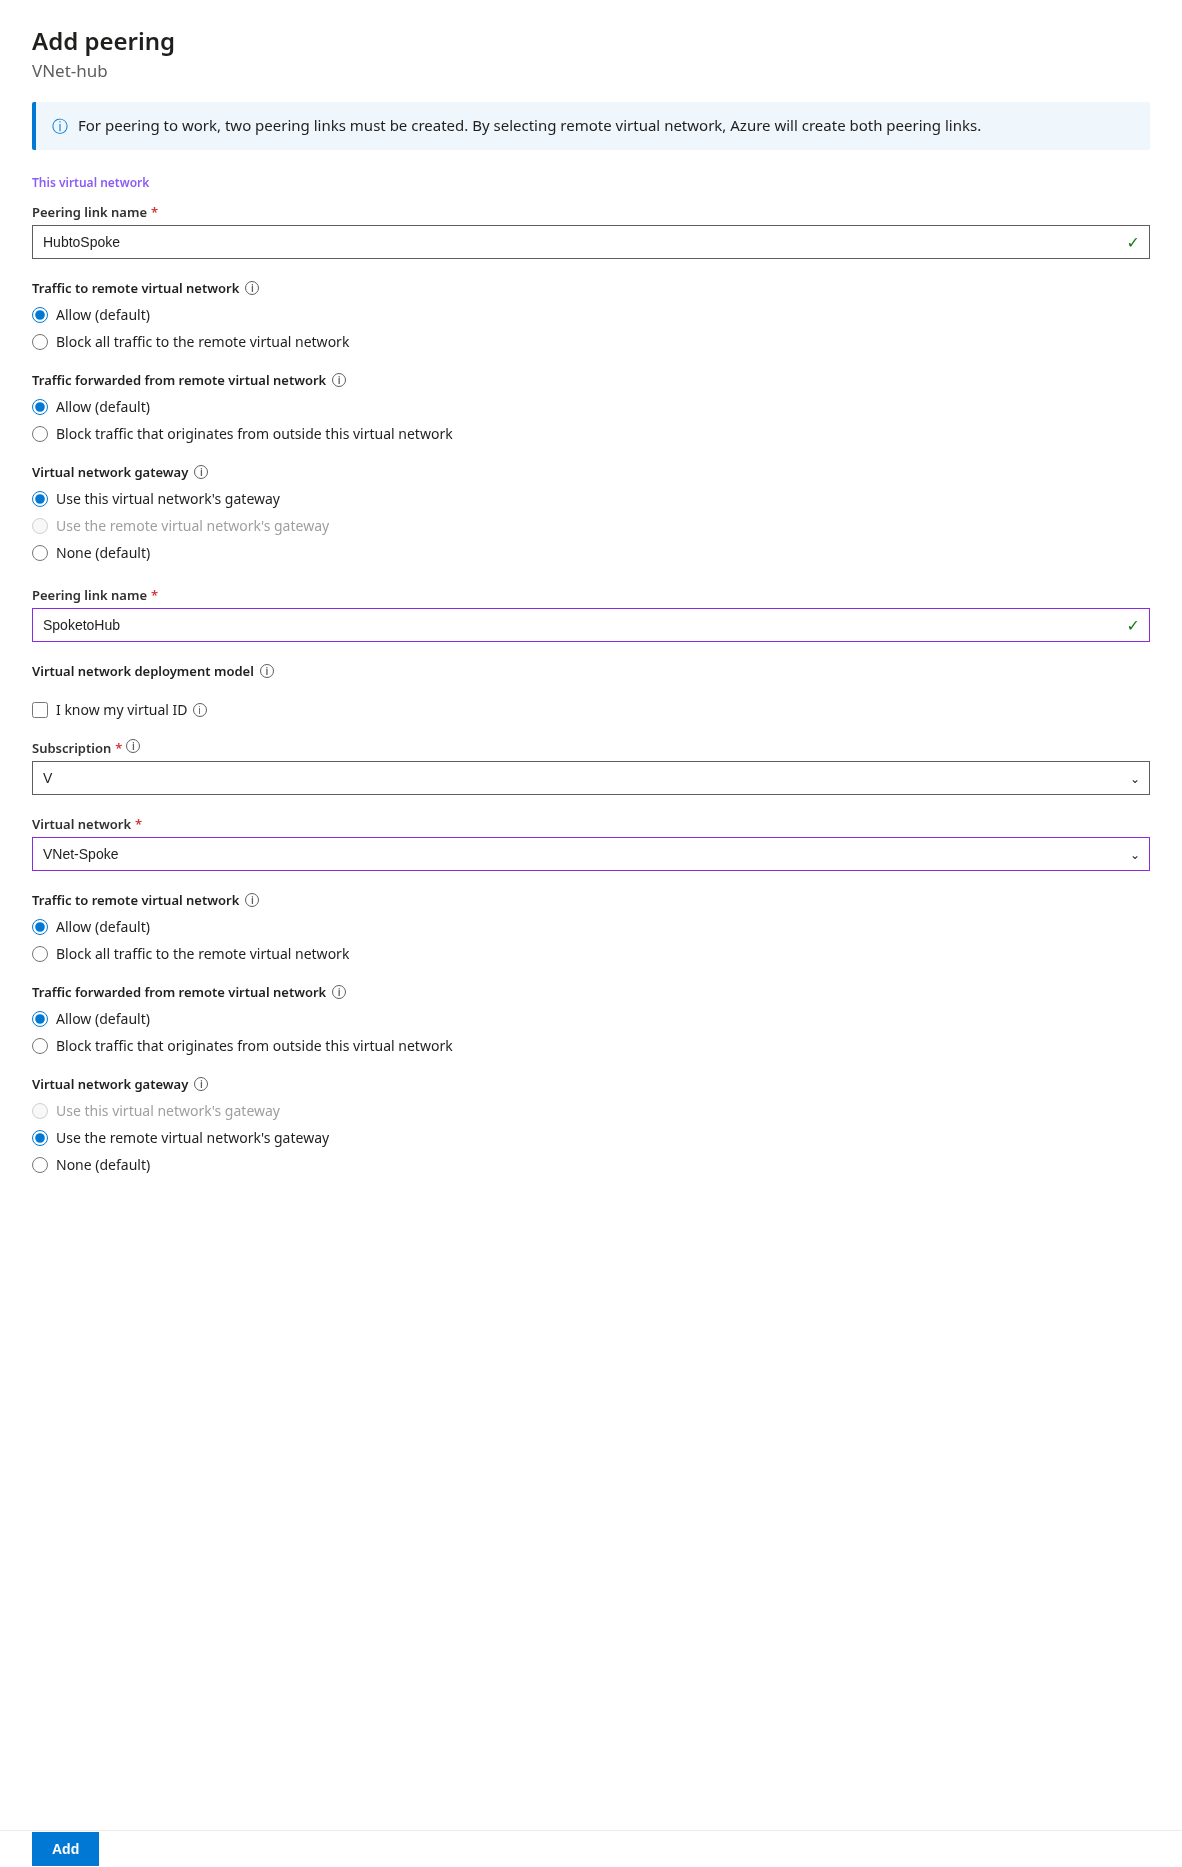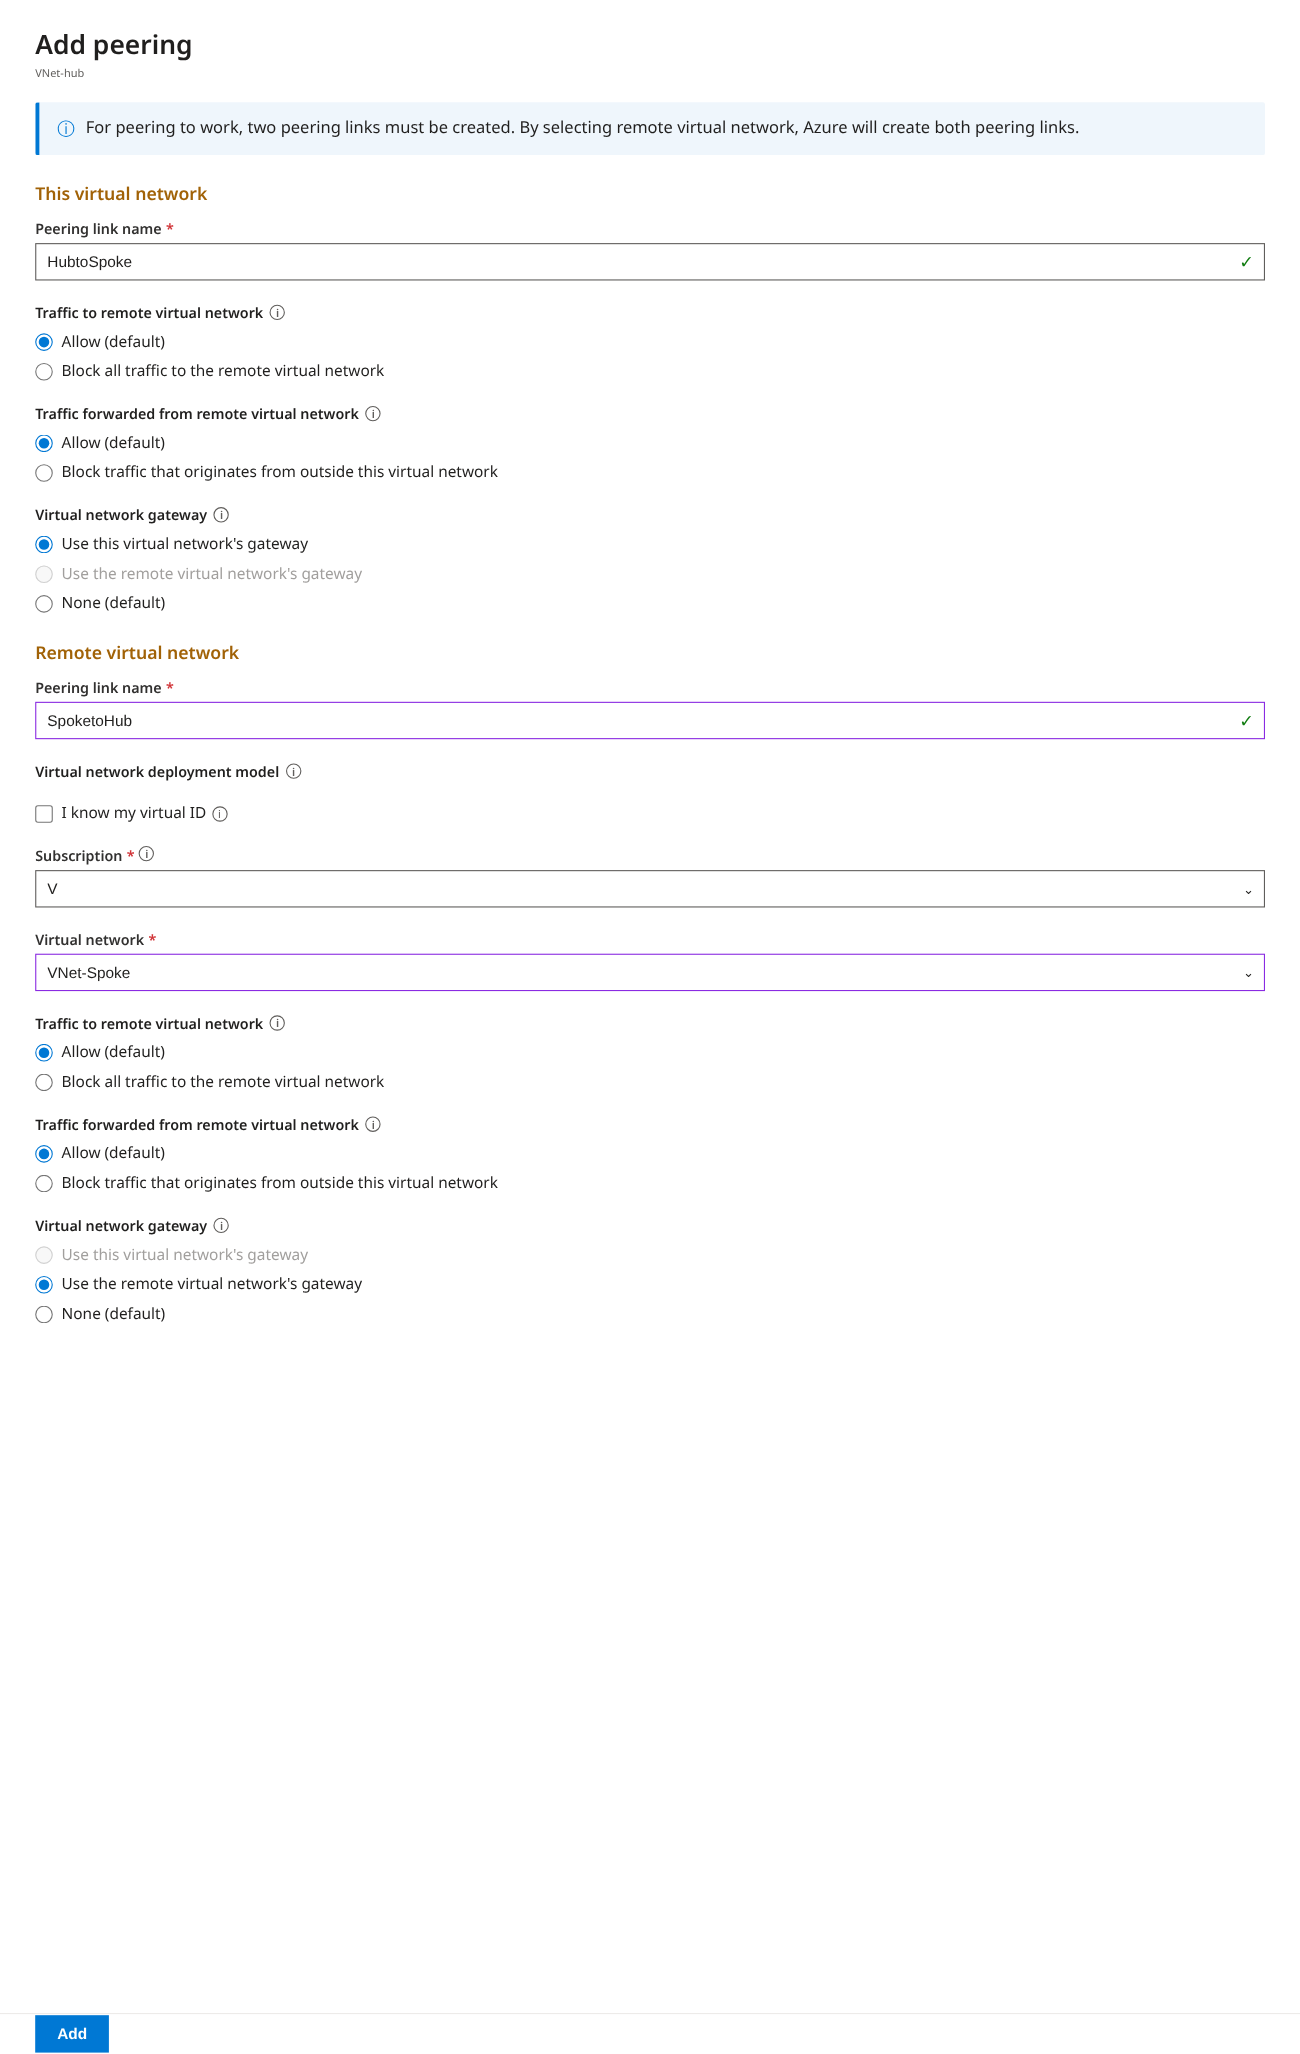--- a/index.html
+++ b/index.html
@@ -14,21 +14,21 @@
       max-width: 1182px;
       padding: 24px 32px 80px 32px;
     }
     h1 {
       font-size: 24px;
       font-weight: 600;
       color: #201f1e;
       margin-bottom: 2px;
     }
     .subtitle {
-      font-size: 10px;
+      font-size: 17px;
       color: #605e5c;
       margin-bottom: 20px;
     }
     .info-banner {
       background: #eff6fc;
       border-left: 4px solid #0078d4;
       padding: 12px 16px;
       margin-bottom: 24px;
       display: flex;
       align-items: flex-start;
@@ -40,23 +40,23 @@
       font-size: 16px;
       margin-top: 1px;
       flex-shrink: 0;
     }
     .info-text {
       font-size: 15px;
       color: #201f1e;
       line-height: 1.5;
     }
     .section-title {
-      font-size: 16px;
+      font-size: 12px;
       font-weight: 600;
-      color: #a16207;
+      color: #8b5cf6;
       margin-bottom: 12px;
       margin-top: 16px;
     }
     .field-group {
       margin-bottom: 20px;
     }
     .field-label {
       font-size: 13px;
       font-weight: 600;
       margin-bottom: 4px;
@@ -285,21 +285,20 @@
         </div>
         <div class="radio-item">
           <input type="radio" name="this-gw" id="gw-none" style="">
           <label for="gw-none">None (default)</label>
         </div>
       </div>
     </div>
   </div>
 
   <div class="subsection">
-    <div class="section-title">Remote virtual network</div>
 
     <div class="field-group">
       <div class="field-label">
         <span>Peering link name</span>
         <span class="required-star">*</span>
       </div>
       <div class="input-wrapper">
         <input type="text" value="SpoketoHub" style="border-color: rgb(138, 43, 226);">
         <span class="input-check">✓</span>
       </div>

